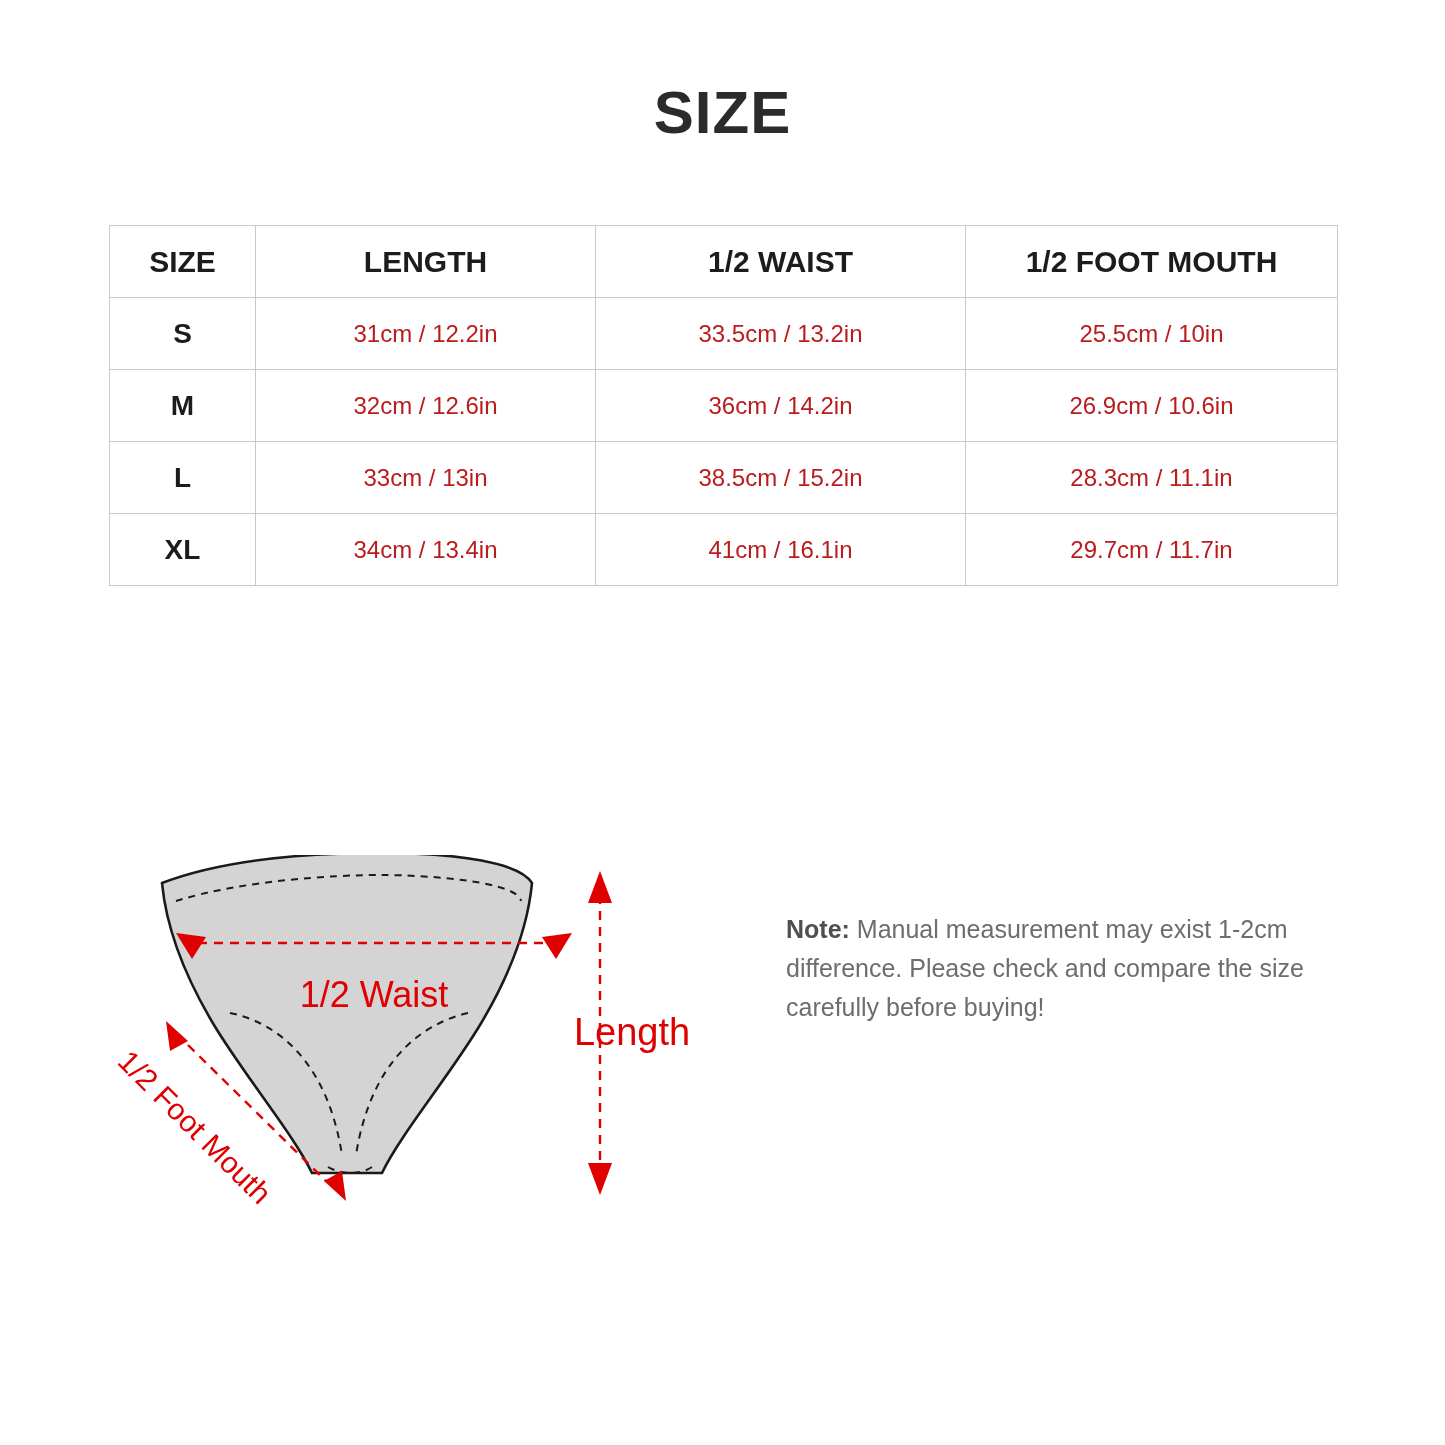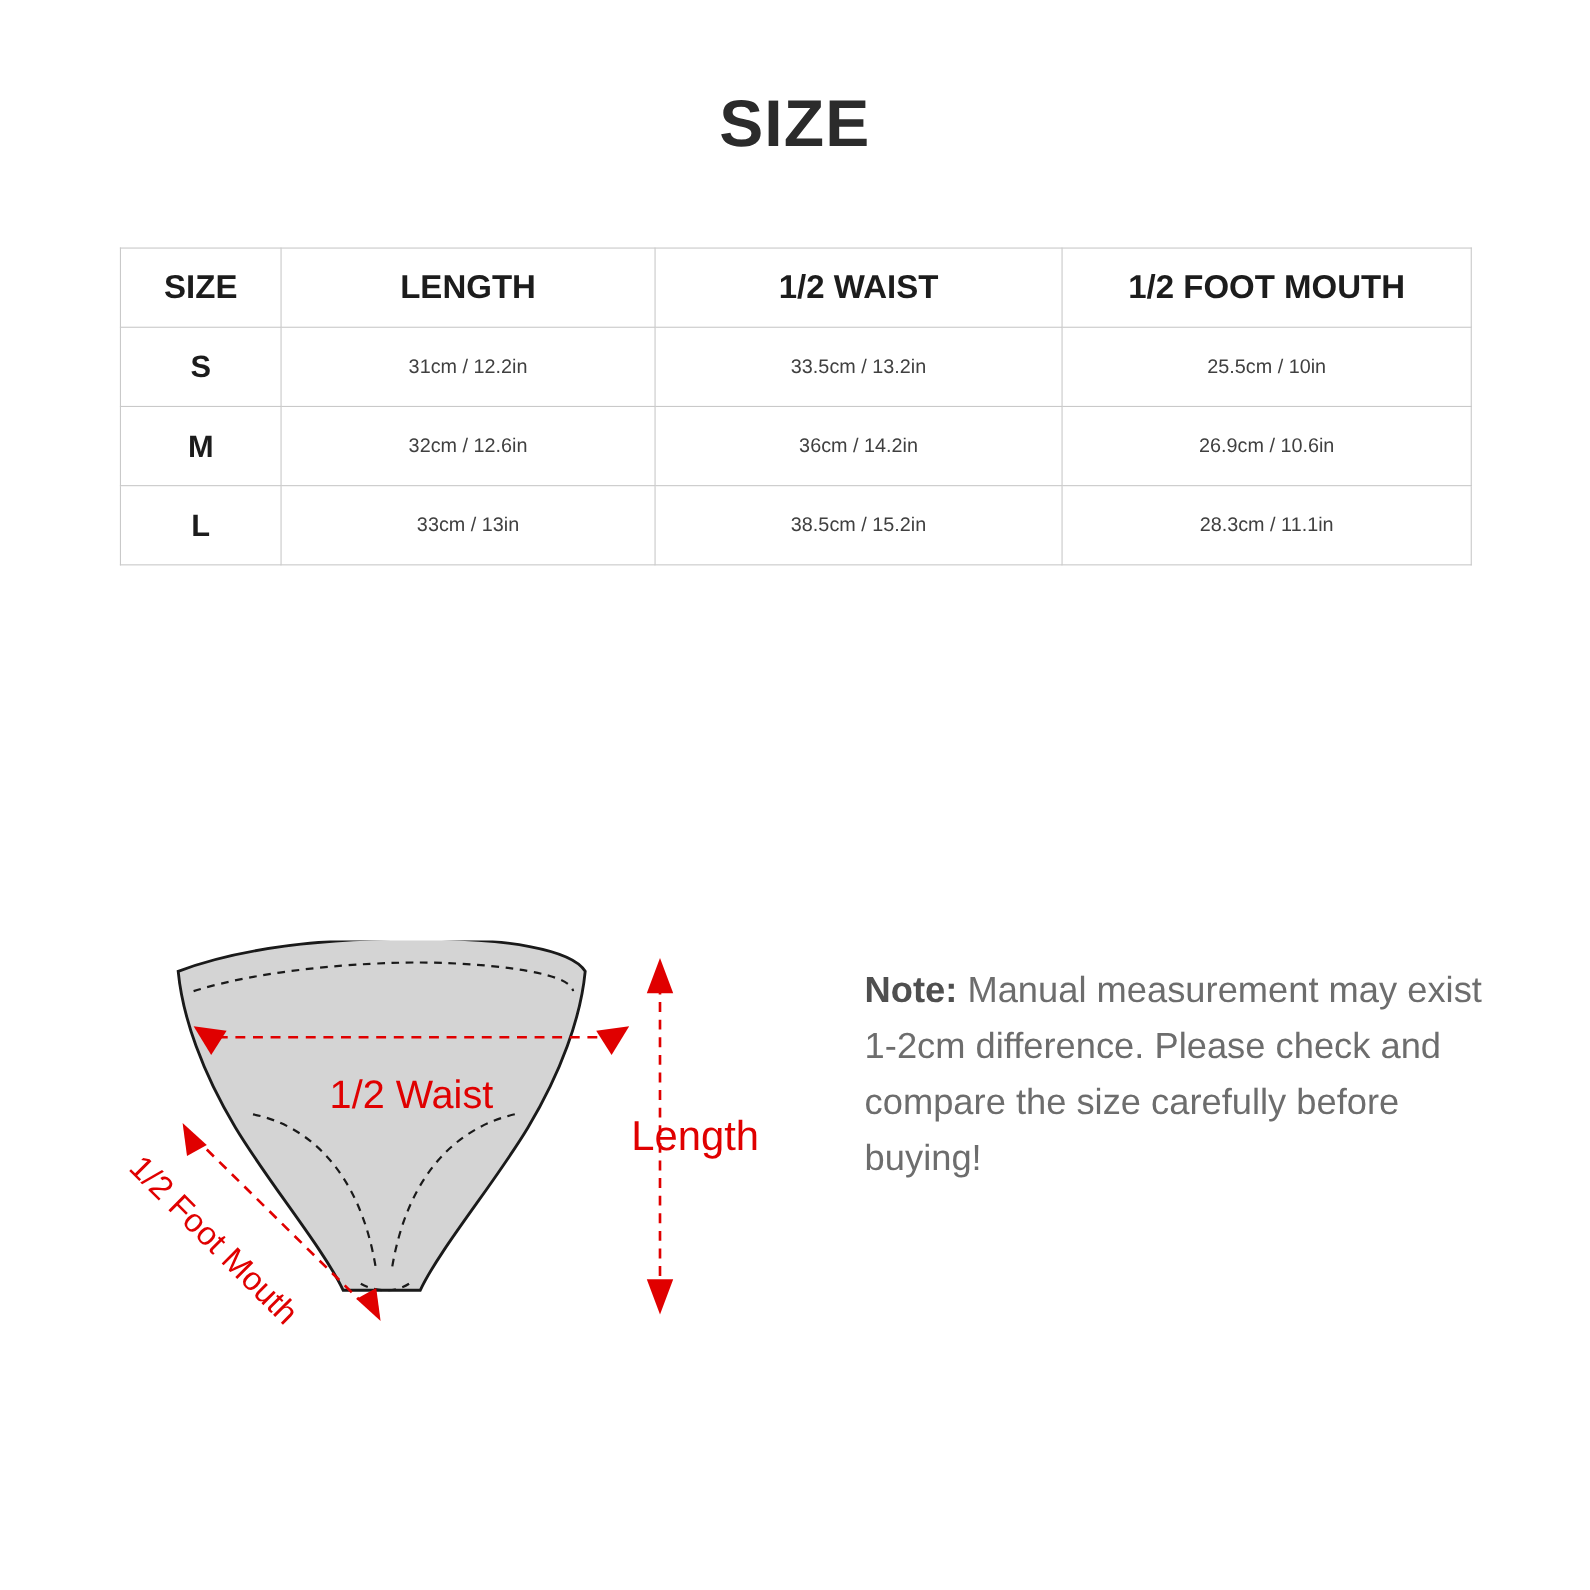--- a/index.html
+++ b/index.html
@@ -40,22 +40,22 @@
     font-weight: normal;
   }
   #size-table thead th {
     height: 72px;
     font-size: 30px;
     font-weight: bold;
     color: #1c1c1c;
   }
   #size-table tbody td {
     height: 72px;
-    font-size: 18px;
-    color: #404040;
+    font-size: 24px;
+    color: #b91c1c;
   }
   #size-table tbody td.size-col {
     font-weight: bold;
     font-size: 28px;
     color: #1c1c1c;
   }
   .col-size { width: 146px; }
   .col-len  { width: 340px; }
   .col-wai  { width: 370px; }
   .col-foot { width: 372px; }
@@ -66,23 +66,23 @@
     left: 80px;
     top: 855px;
     width: 620px;
     height: 380px;
   }
 
   
   #note {
     position: absolute;
     left: 786px;
-    top: 874px;
+    top: 910px;
     width: 590px;
-    font-size: 33px;
+    font-size: 25px;
     line-height: 1.55;
     color: #6d6d6d;
   }
   #note .note-label {
     font-weight: bold;
     color: #4f4f4f;
   }
 </style>
 </head>
 <body>
@@ -115,20 +115,26 @@
       <td class="size-col">M</td>
       <td>32cm / 12.6in</td>
       <td>36cm / 14.2in</td>
       <td>26.9cm / 10.6in</td>
     </tr>
     <tr>
       <td class="size-col">L</td>
       <td>33cm / 13in</td>
       <td>38.5cm / 15.2in</td>
       <td>28.3cm / 11.1in</td>
+    </tr>
+    <tr>
+      <td class="size-col">XL</td>
+      <td>34cm / 13.4in</td>
+      <td>41cm / 16.1in</td>
+      <td>29.7cm / 11.7in</td>
     </tr>
   </tbody>
 </table>
 
 <div id="diagram">
   <svg viewBox="0 0 620 380" width="620" height="380">
 
     <path d="M82 28 C140 6 220 -2 300 -2 C380 -2 440 8 452 28
              C448 70 430 120 400 170 C370 220 320 280 302 318
              L232 318 C214 280 164 220 134 170 C104 120 86 70 82 28 Z" fill="#d4d4d4" stroke="#1a1a1a" stroke-width="2.6"></path>

